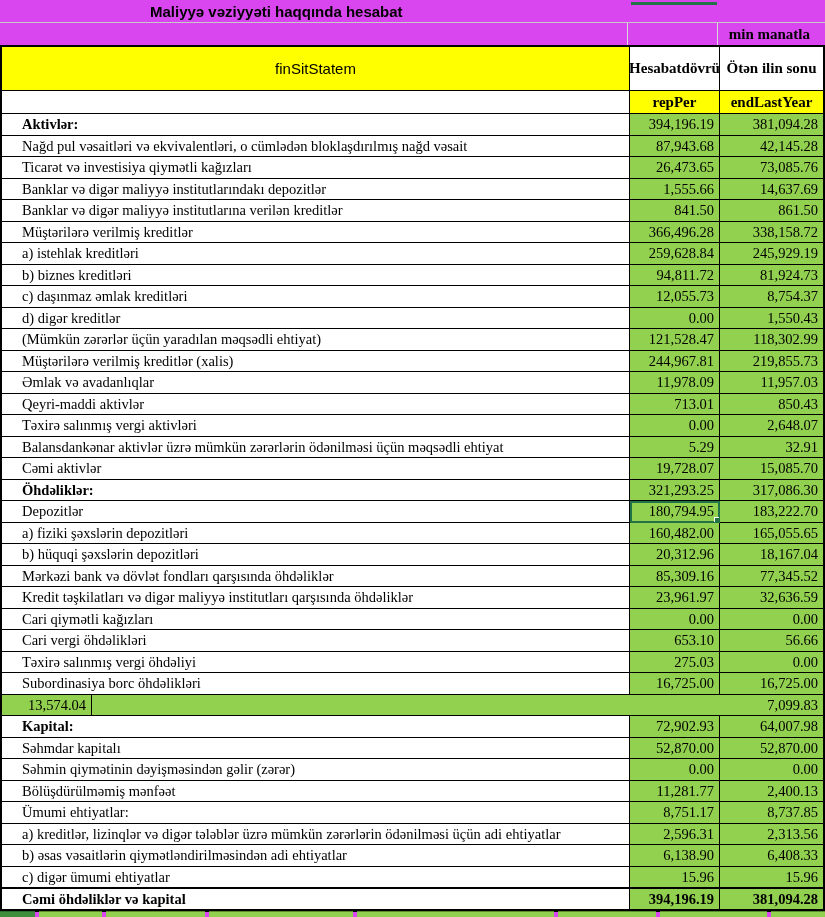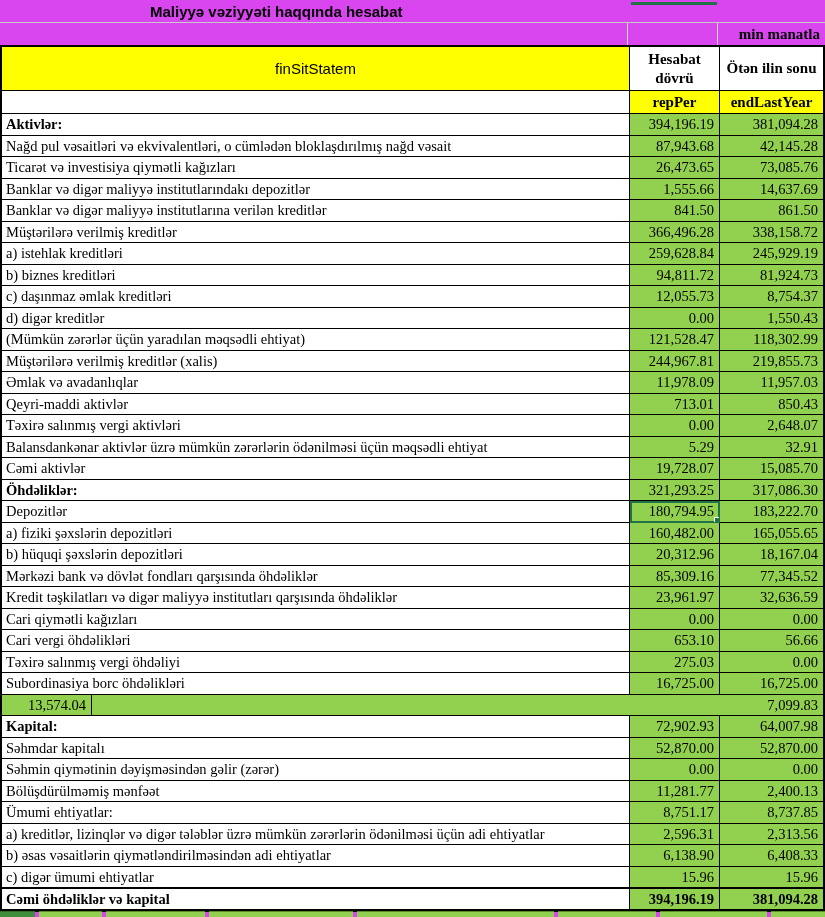--- a/index.html
+++ b/index.html
@@ -7,48 +7,48 @@
          font-family:"Liberation Serif", serif;color:#000;}
 
   
   .title-row{position:absolute;top:0;left:0;width:825px;height:23px;}
   .sheet-title{position:absolute;left:150px;top:1px;font-family:"Liberation Sans",sans-serif;
                font-weight:bold;font-size:15px;line-height:21px;white-space:nowrap;}
   .top-green-line{position:absolute;top:2px;left:631px;width:86px;height:3px;background:#217346;}
   .gridline-h{position:absolute;top:22px;left:0;width:825px;height:1px;background:#c8c8c8;}
   .unit-row{position:absolute;top:23px;left:0;width:825px;height:22px;}
   .unit-cell{position:absolute;left:717px;right:0;top:0;height:22px;text-align:right;
-             font-weight:bold;font-size:15px;line-height:22px;padding-right:5px;box-sizing:border-box;}
+             font-weight:bold;font-size:15px;line-height:22px;padding-right:15px;box-sizing:border-box;}
   .gv{position:absolute;top:23px;width:1px;height:22px;background:#d9d9d9;}
   .gv1{left:627px;} .gv2{left:717px;}
 
   
   .main-table{position:absolute;top:45px;left:0;width:825px;box-sizing:border-box;
               border:2px solid #000;background:#fff;}
   .trow{display:flex;width:100%;}
   .cell{box-sizing:border-box;border-right:1px solid #000;border-bottom:1px solid #000;
         overflow:hidden;white-space:nowrap;}
   .c1{width:628px;}
   .c2{width:90px;}
   .c3{flex:1;border-right:none;}
 
   .hdr-row{height:44px;}
   .hdr-a{background:#FFFF00;display:flex;align-items:center;justify-content:center;
          font-family:"Liberation Sans",sans-serif;font-size:15px;}
-  .hdr-b{display:flex;flex-direction:column;align-items:center;justify-content:center;
+  .hdr-b{display:flex;align-items:center;justify-content:center;
          font-weight:bold;font-size:15px;line-height:19px;text-align:center;}
   .hdr-c{display:flex;align-items:center;justify-content:center;font-weight:bold;font-size:15px;text-align:center;}
 
   .sub-row{height:23px;}
   .sub-a{background:#fff;}
   .sub-key{background:#FFFF00;display:flex;align-items:center;justify-content:center;
            font-weight:bold;font-size:15px;}
 
   .drow{height:21.5px;}
-  .label-cell{background:#fff;font-size:14.5px;line-height:20px;padding-left:4px;}
+  .label-cell{background:#fff;font-size:14.5px;line-height:20px;padding-left:20px;}
   .value-cell{background:#92D050;font-size:14.5px;line-height:20px;text-align:right;padding-right:5px;position:relative;}
   .bold{font-weight:bold;}
   .total-row .cell{border-top:1px solid #000;}
 
   .selected{outline:2.5px solid #217346;outline-offset:-2px;z-index:3;}
   .fill-handle{position:absolute;right:-1px;bottom:-1px;width:6px;height:6px;background:#217346;
                border:1px solid #fff;box-sizing:border-box;z-index:4;}
 
   
   .bottom-strip{position:absolute;top:911px;left:0;width:825px;height:6px;display:flex;gap:4px;}

